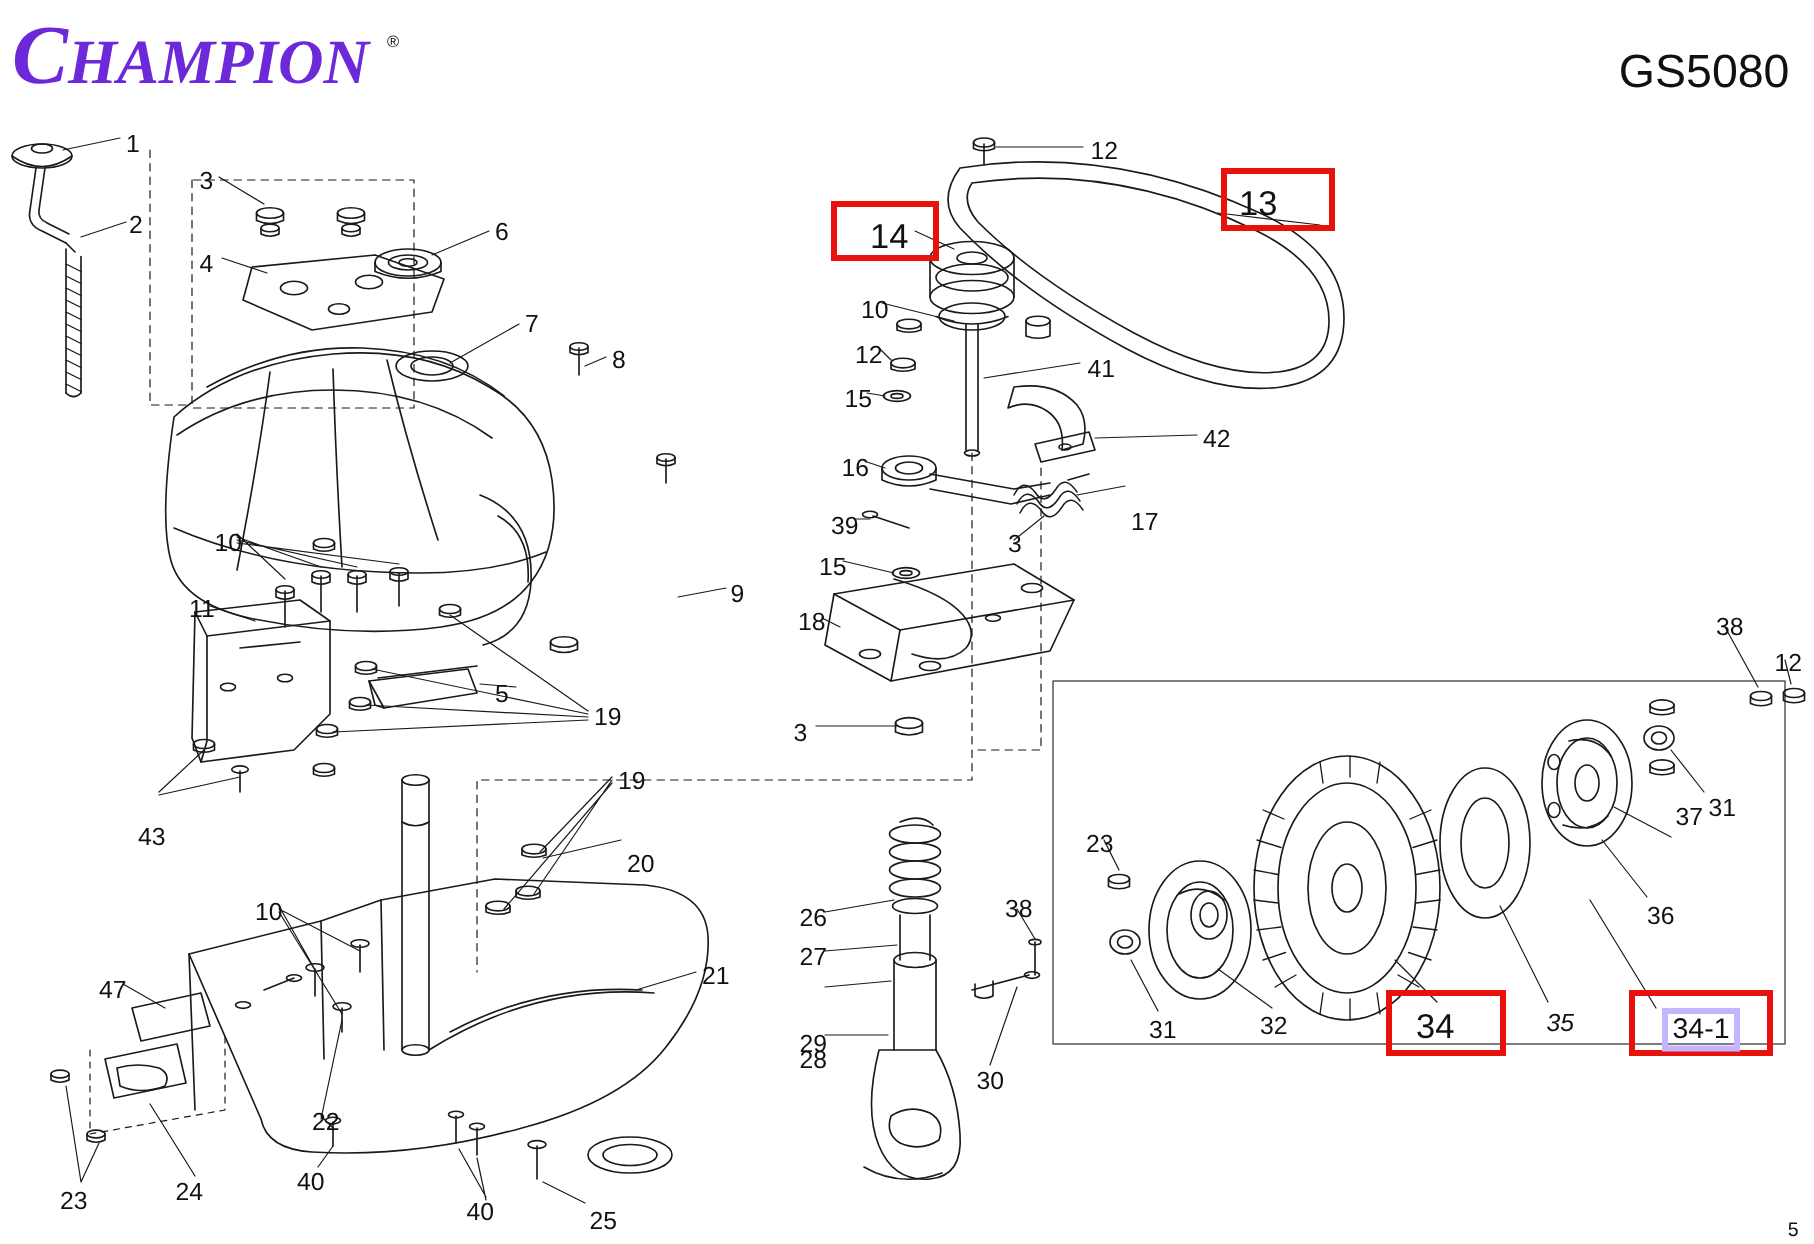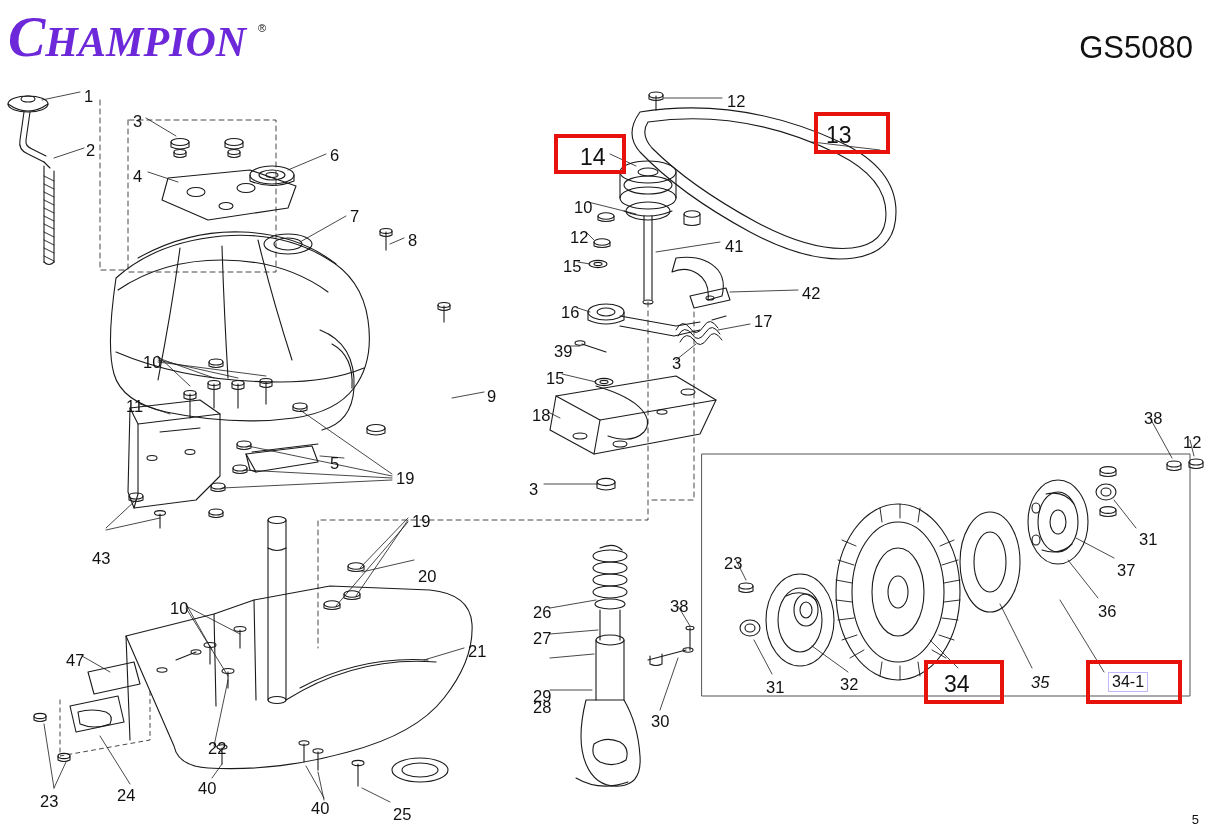--- a/index.html
+++ b/index.html
@@ -83,23 +83,23 @@
     background: transparent;
   }
   .hl-label {
     position: absolute;
     font-size: 23px;
     color: #111;
     line-height: 1;
     white-space: nowrap;
   }
   .hl-label.boxed {
-    border: 1px solid #c4b5fd;
+    border: 4px solid #c4b5fd;
     padding: 1px 3px;
-    font-size: 16px;
+    font-size: 19px;
   }
   #page-num {
     position: absolute;
     right: 10px;
     bottom: 2px;
     font-size: 13px;
     color: #111;
   }
 </style>
 </head>
@@ -492,38 +492,38 @@
     <span class="callout" style="left:198px; top:780px;">40</span>
     <span class="callout" style="left:311px; top:800px;">40</span>
     <span class="callout" style="left:393px; top:806px;">25</span>
     <span class="callout" style="left:727px; top:93px;">12</span>
     <span class="callout" style="left:574px; top:199px;">10</span>
     <span class="callout" style="left:570px; top:229px;">12</span>
     <span class="callout" style="left:725px; top:238px;">41</span>
     <span class="callout" style="left:563px; top:258px;">15</span>
     <span class="callout" style="left:802px; top:285px;">42</span>
     <span class="callout" style="left:561px; top:304px;">16</span>
-    <span class="callout" style="left:754px; top:313px;text-align:center;">17</span>
+    <span class="callout" style="left:754px; top:340px;text-align:center;">17</span>
     <span class="callout" style="left:554px; top:343px;">39</span>
     <span class="callout" style="left:672px; top:355px;">3</span>
     <span class="callout" style="left:546px; top:370px;">15</span>
     <span class="callout" style="left:532px; top:407px;">18</span>
     <span class="callout" style="left:529px; top:481px;">3</span>
     <span class="callout" style="left:533px; top:604px;">26</span>
     <span class="callout" style="left:533px; top:630px;">27</span>
     <span class="callout" style="left:533px; top:655px;margin-top:44px;">28</span>
     <span class="callout" style="left:533px; top:688px;">29</span>
     <span class="callout" style="left:670px; top:598px;">38</span>
     <span class="callout" style="left:651px; top:713px;">30</span>
     <span class="callout" style="left:724px; top:555px;">23</span>
     <span class="callout" style="left:766px; top:679px;">31</span>
     <span class="callout" style="left:840px; top:676px;">32</span>
     <span class="callout" style="left:1031px;top:674px;font-style:italic;">35</span>
     <span class="callout" style="left:1098px;top:603px;">36</span>
-    <span class="callout" style="left:1117px;top:562px;text-align:right;">37</span>
+    <span class="callout" style="left:1117px;top:537px;text-align:right;">37</span>
     <span class="callout" style="left:1139px;top:531px;">31</span>
     <span class="callout" style="left:1144px;top:410px;">38</span>
     <span class="callout" style="left:1183px;top:434px;">12</span>
   </div>
 
   <div class="hl-box" style="left:554px; top:134px; width:72px; height:40px;"></div>
   <span class="hl-label" style="left:580px; top:146px;">14</span>
 
   <div class="hl-box" style="left:814px; top:112px; width:76px; height:42px;"></div>
   <span class="hl-label" style="left:826px; top:124px;">13</span>

